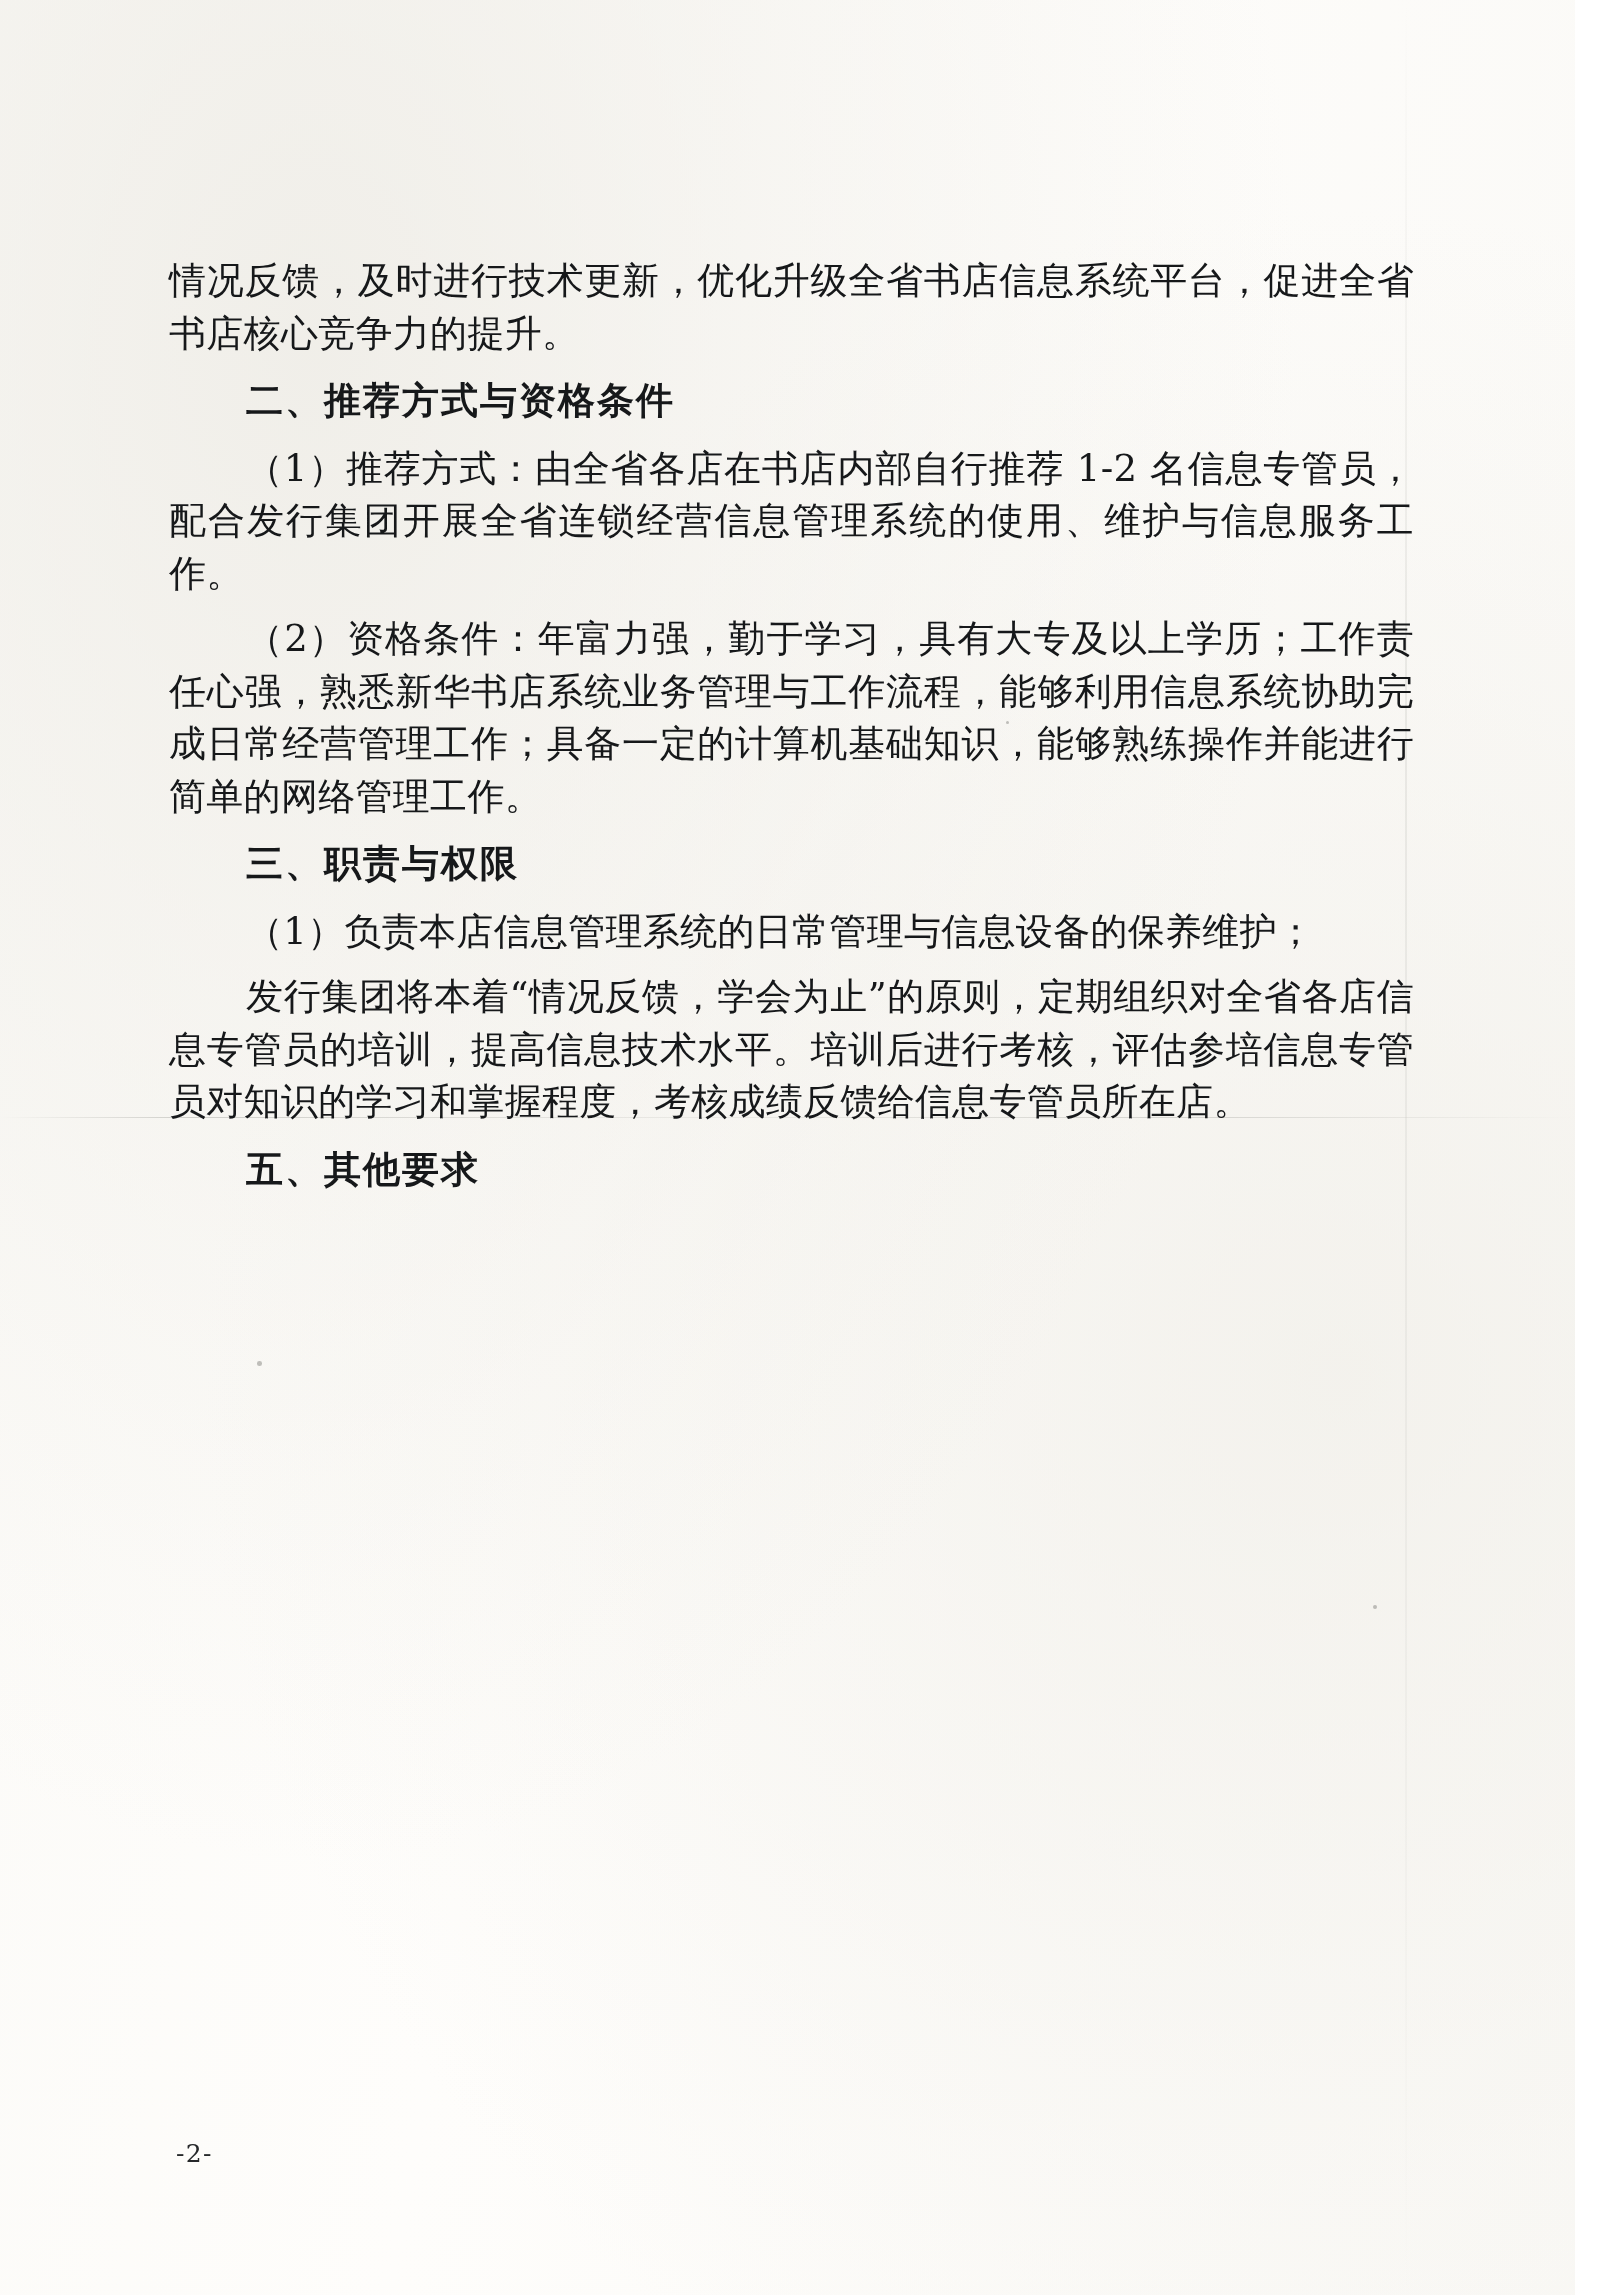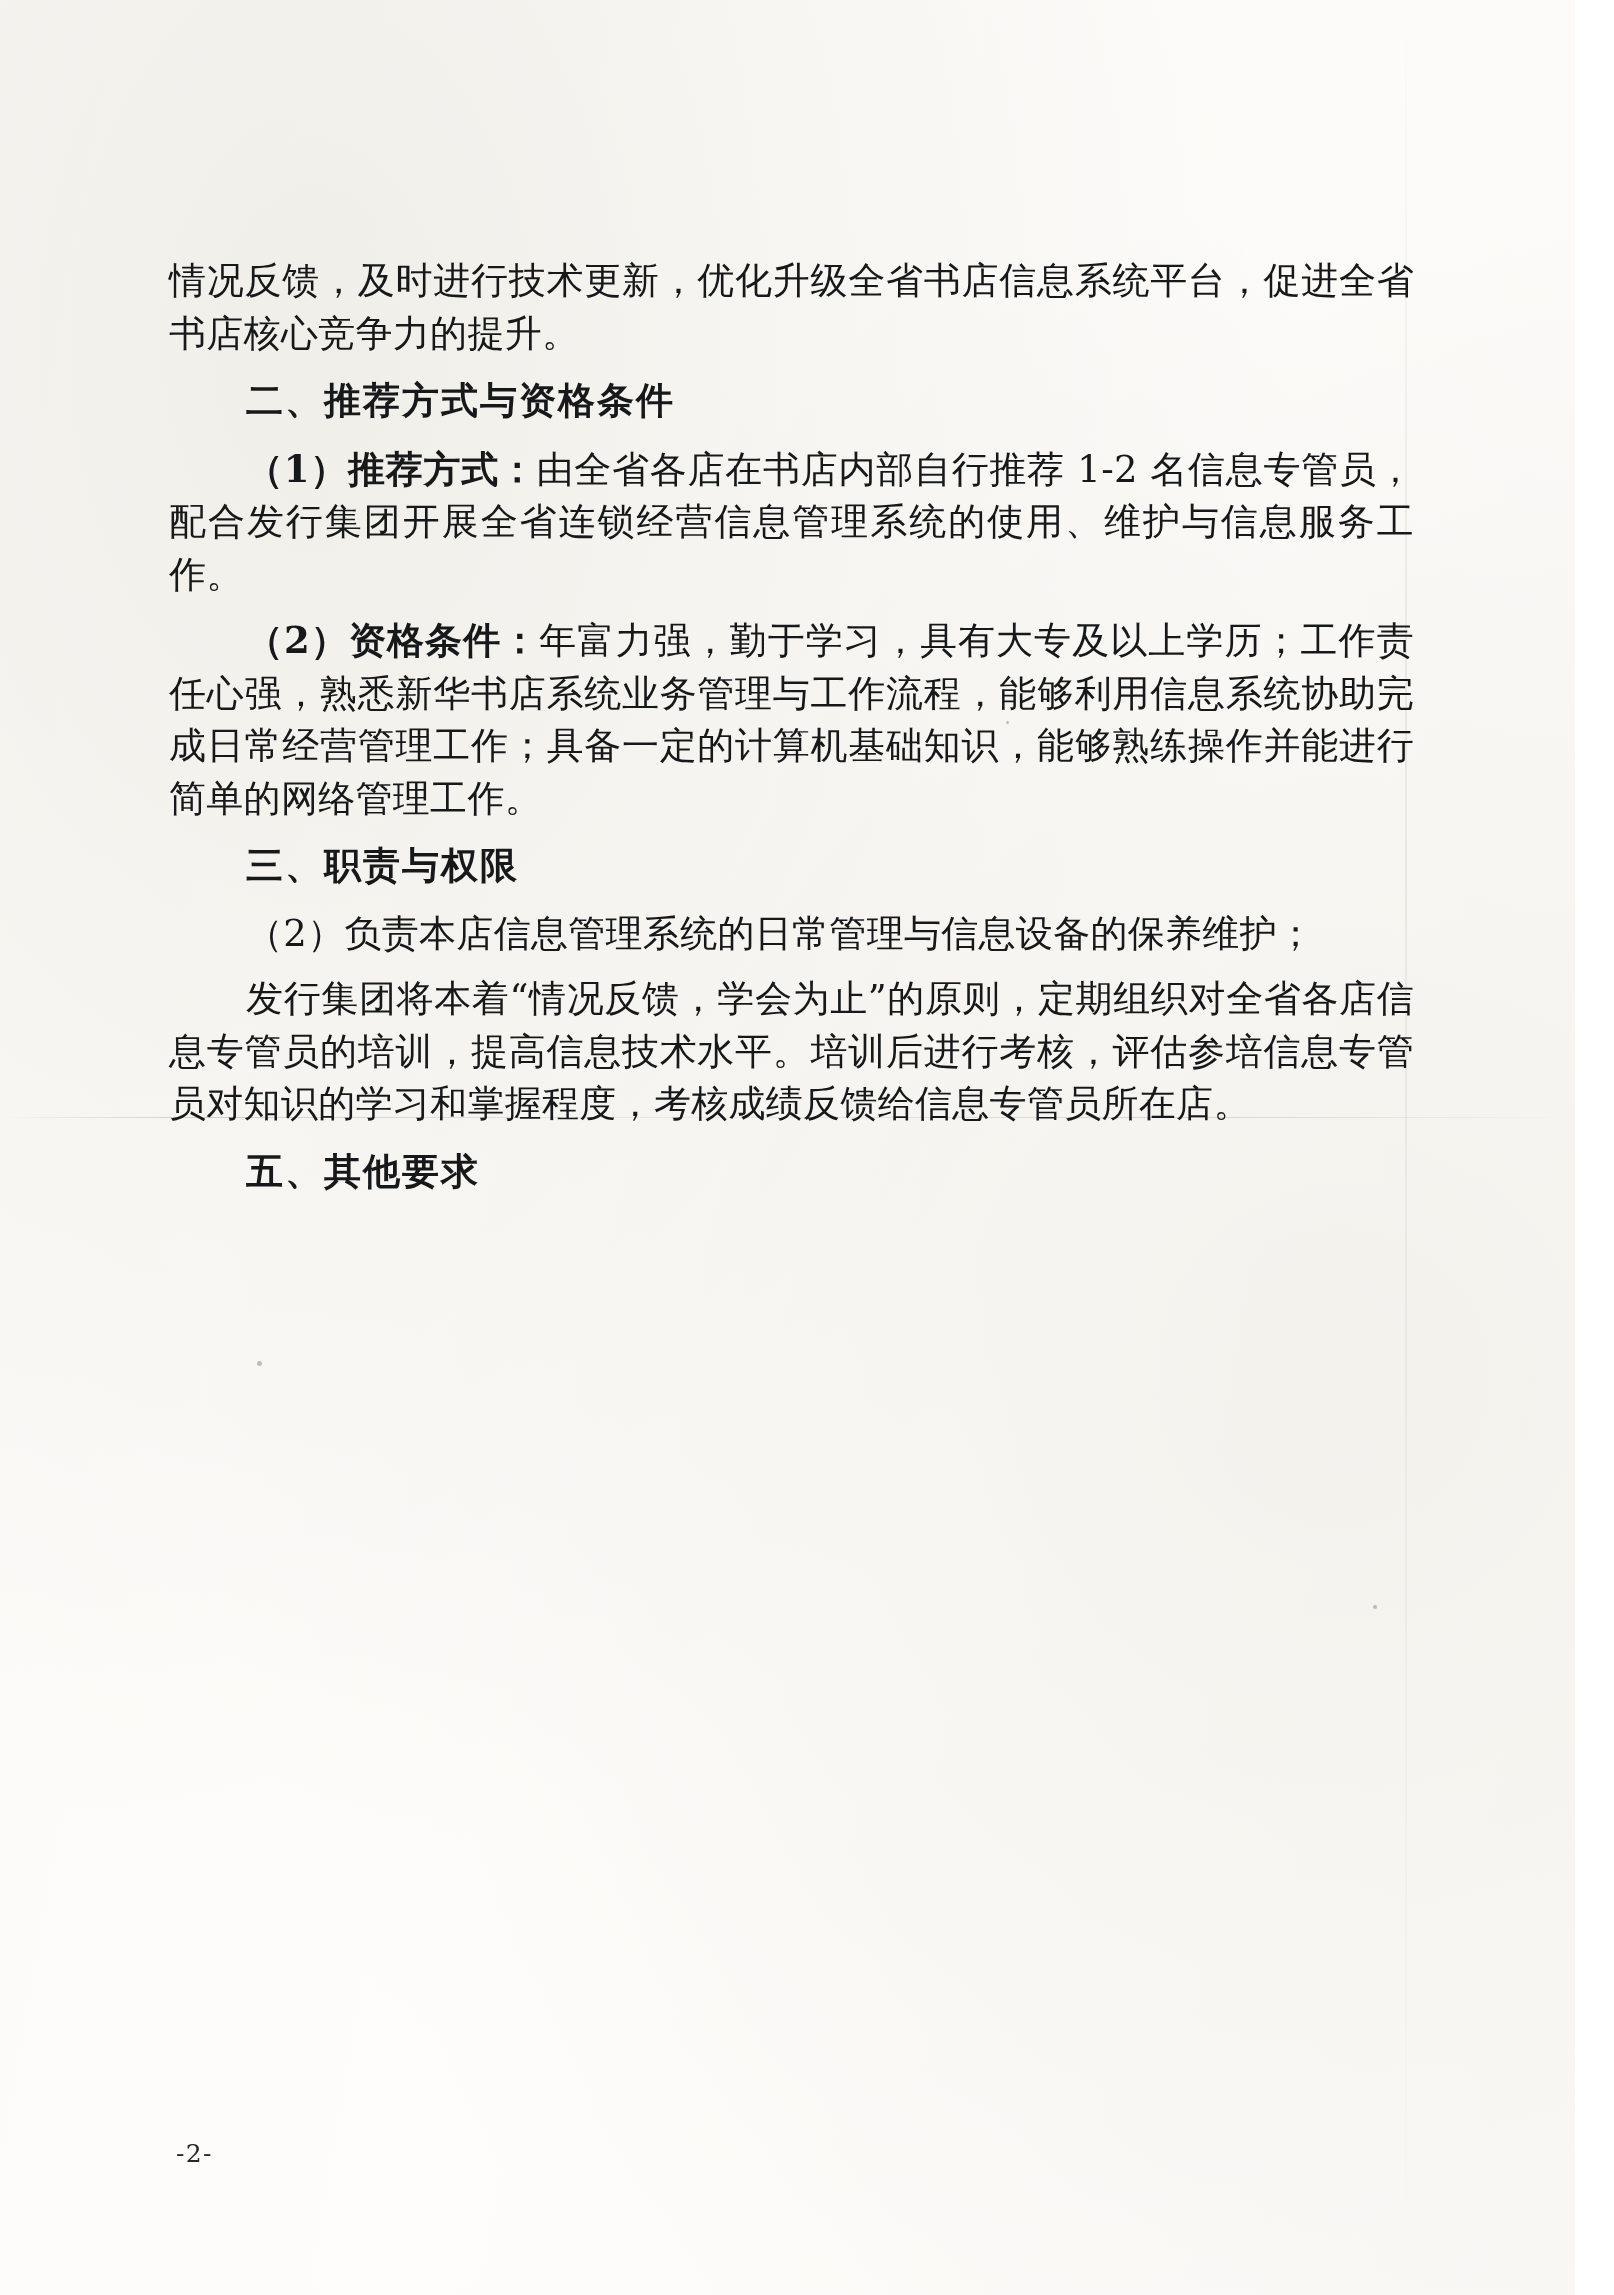--- a/index.html
+++ b/index.html
@@ -63,21 +63,21 @@
     text-indent: 77px;
   }
   p.heading {
     text-indent: 77px;
     font-weight: bold;
     letter-spacing: 2px;
     font-family: Liberation Mono, monospace;
   }
   .gap-sm { margin-top: 13px; }
   .gap-md { margin-top: 17px; }
-  .bold-inline { font-weight: bold; }
+  .bold-inline { font-weight: normal; }
   .page-number {
     position: absolute;
     left: 176px;
     top: 2139px;
     font-size: 25px;
     letter-spacing: 1.3px;
     color: #26282a;
     font-family: "DejaVu Serif", serif;
   }
 </style>
@@ -97,21 +97,21 @@
     <p class="plain">情况反馈，及时进行技术更新，优化升级全省书店信息系统平台，促进全省书店核心竞争力的提升。</p>
 
     <p class="heading gap-md">二、推荐方式与资格条件</p>
 
     <p class="indent gap-sm"><span class="bold-inline">（1）推荐方式：</span><span>由全省各店在书店内部自行推荐 1-2 名信息专管员，配合发行集团开展全省连锁经营信息管理系统的使用、维护与信息服务工作。</span></p>
 
     <p class="indent gap-sm"><span class="bold-inline">（2）资格条件：</span><span>年富力强，勤于学习，具有大专及以上学历；工作责任心强，熟悉新华书店系统业务管理与工作流程，能够利用信息系统协助完成日常经营管理工作；具备一定的计算机基础知识，能够熟练操作并能进行简单的网络管理工作。</span></p>
 
     <p class="heading gap-md">三、职责与权限</p>
 
-    <p class="indent gap-sm">（2）负责本店信息管理系统的日常管理与信息设备的保养维护；</p>
+    <p class="indent gap-sm">（1）负责本店信息管理系统的日常管理与信息设备的保养维护；</p>
 
 
 
 
     <p class="indent gap-sm">发行集团将本着“情况反馈，学会为止”的原则，定期组织对全省各店信息专管员的培训，提高信息技术水平。培训后进行考核，评估参培信息专管员对知识的学习和掌握程度，考核成绩反馈给信息专管员所在店。</p>
 
     <p class="heading gap-md">五、其他要求</p>
 
   </div>
 

